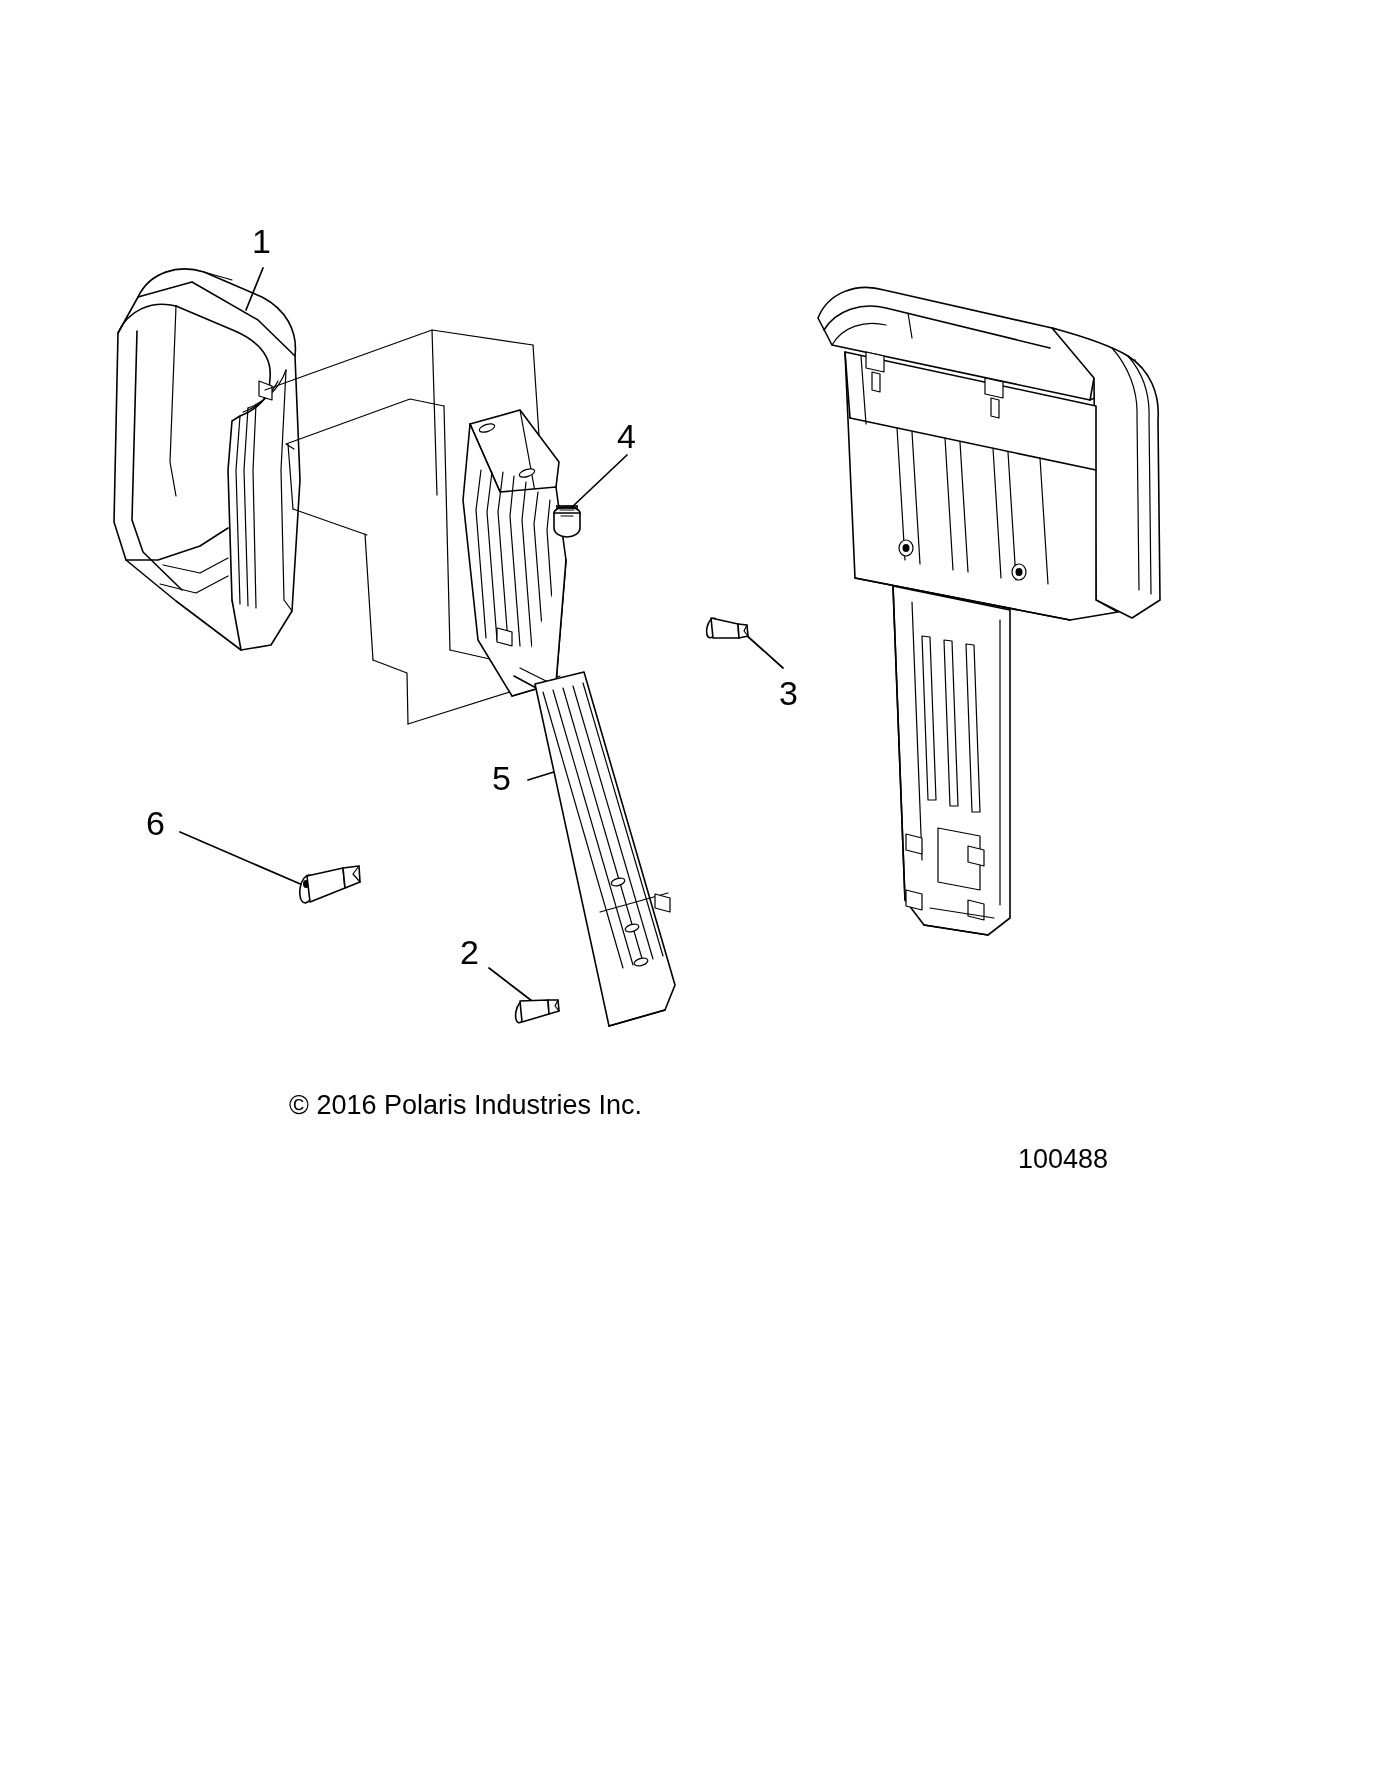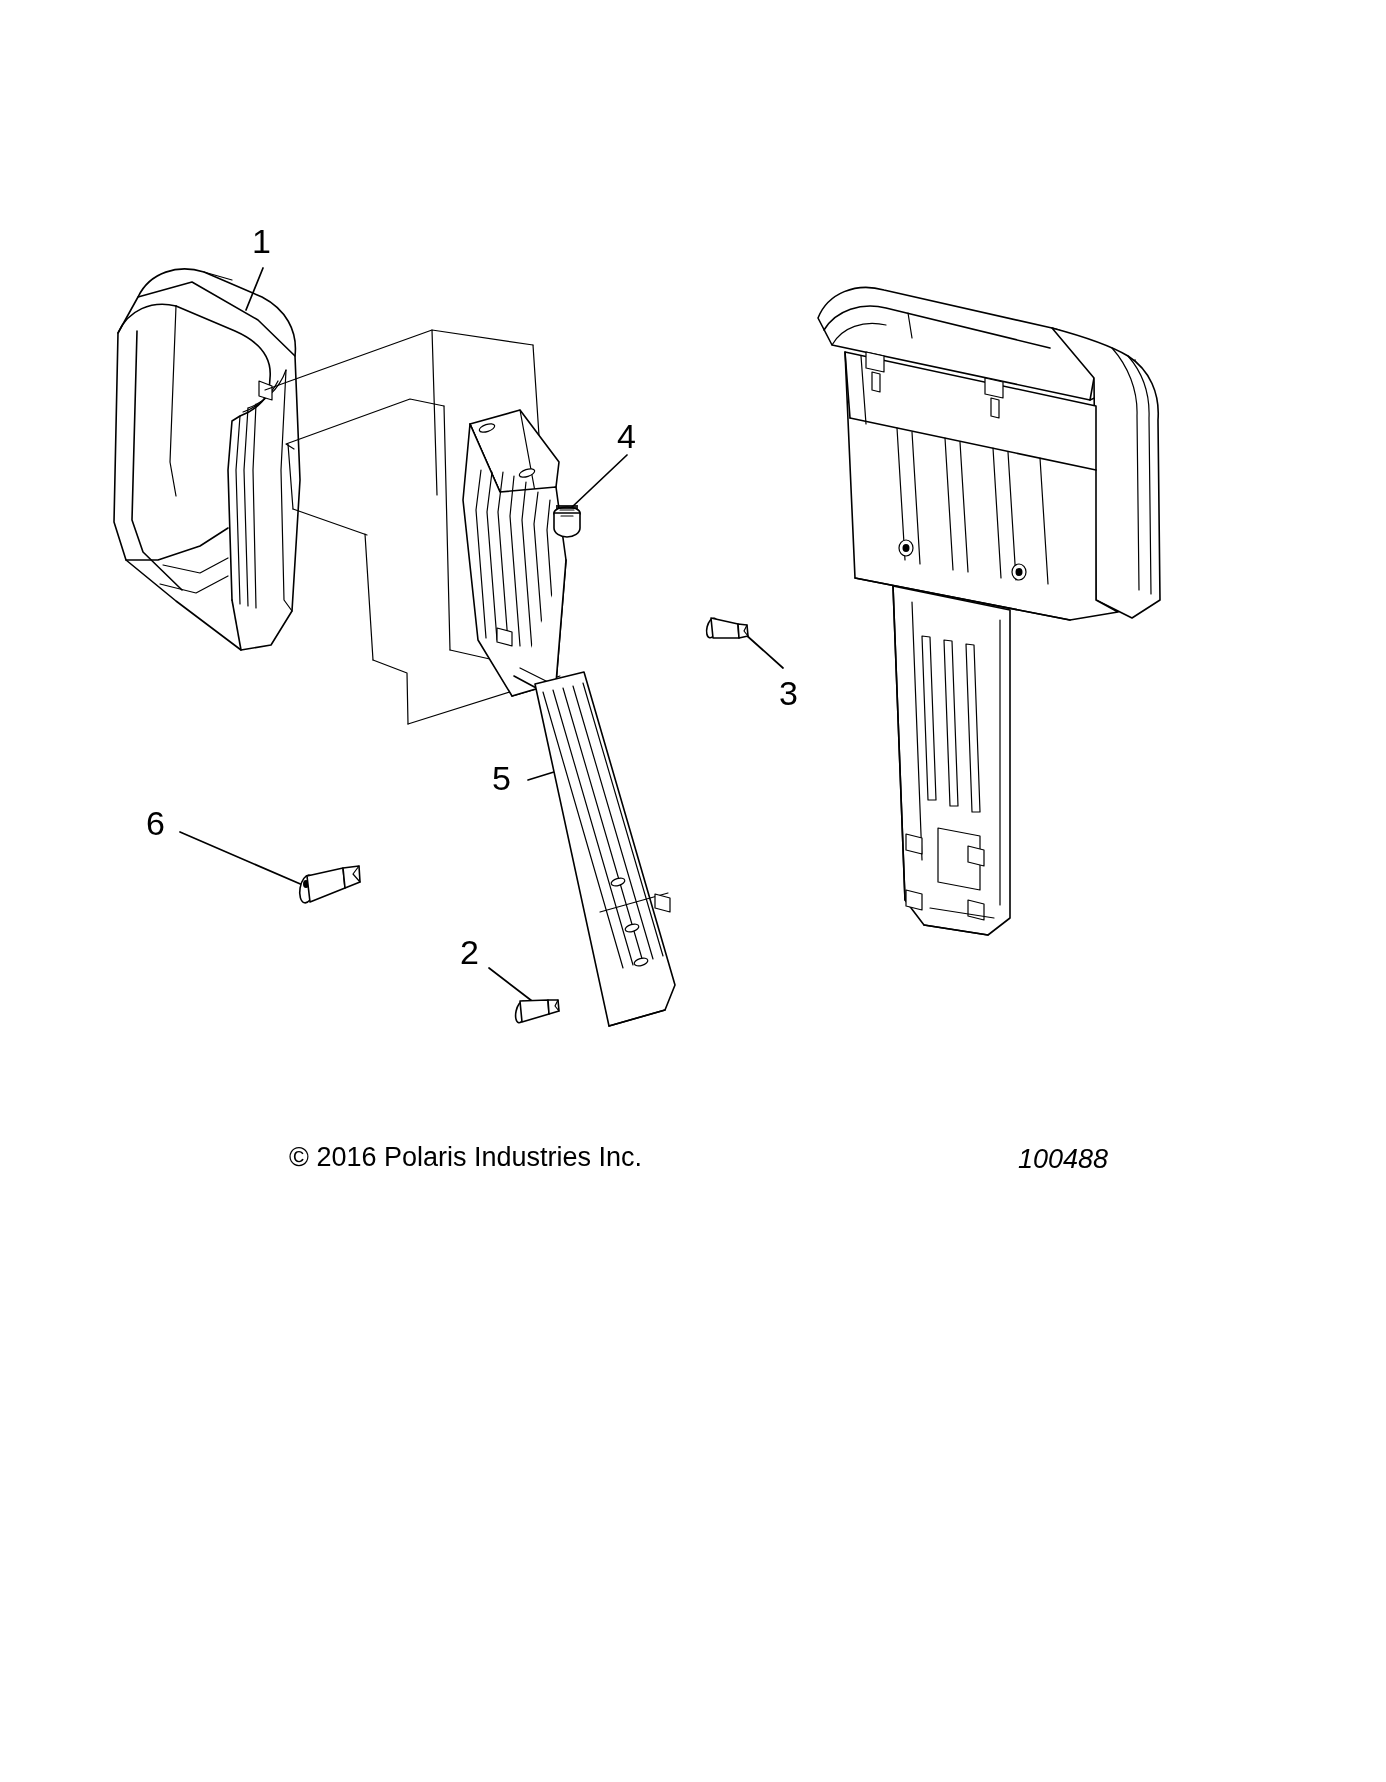--- a/index.html
+++ b/index.html
@@ -10,22 +10,22 @@
   #sheet{position:absolute;inset:0;width:1386px;height:1782px;}
   .callout{
     position:absolute;font-size:34px;line-height:34px;color:#000;
     font-family:"Liberation Sans", sans-serif;font-weight:400;
     white-space:nowrap;
   }
   .footer-text{
     position:absolute;font-size:27px;line-height:30px;color:#000;
     font-family:"Liberation Sans", sans-serif;white-space:nowrap;
   }
-  #copyright{left:289px;top:1142px;}
-  #partnumber{left:1018px;top:1144px;font-style:italic;}
+  #copyright{left:289px;top:1090px;}
+  #partnumber{left:1018px;top:1144px;}
   .cnum-1{left:252px;top:224px;}
   .cnum-4{left:617px;top:419px;}
   .cnum-3{left:779px;top:676px;}
   .cnum-5{left:492px;top:761px;}
   .cnum-6{left:146px;top:806px;}
   .cnum-2{left:460px;top:935px;}
   svg{display:block;}
   .ln{fill:none;stroke:#000;stroke-width:1.6;stroke-linecap:round;stroke-linejoin:round;}
   .ln-t{fill:none;stroke:#000;stroke-width:1.2;stroke-linecap:round;stroke-linejoin:round;}
   .lead{fill:none;stroke:#000;stroke-width:1.7;stroke-linecap:round;}

